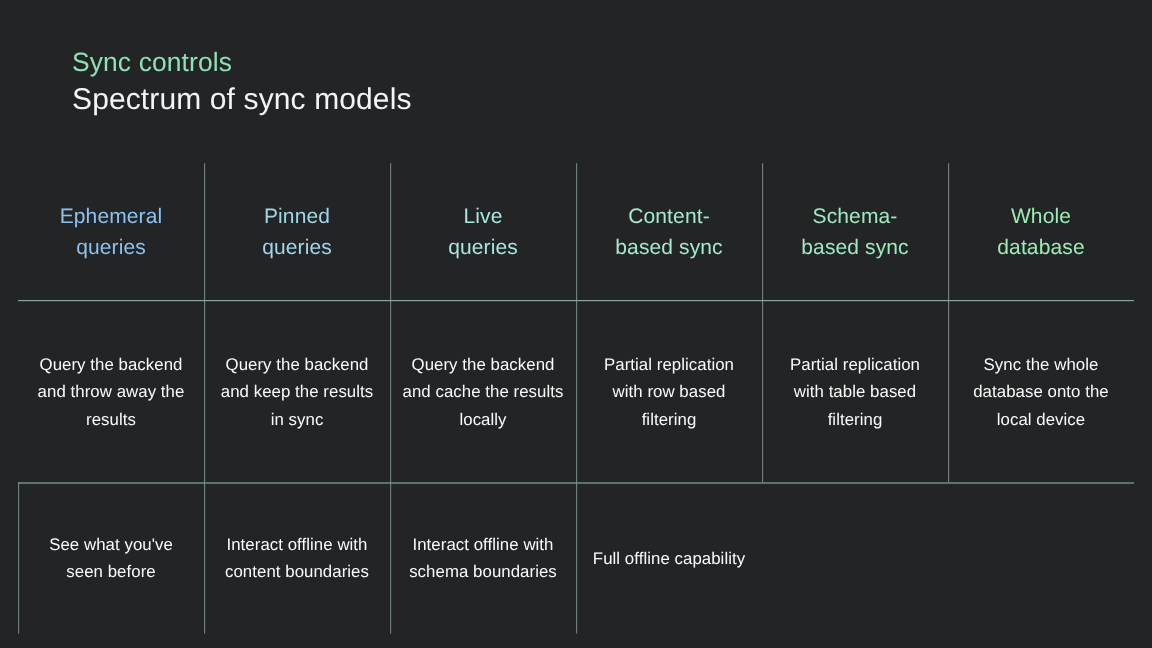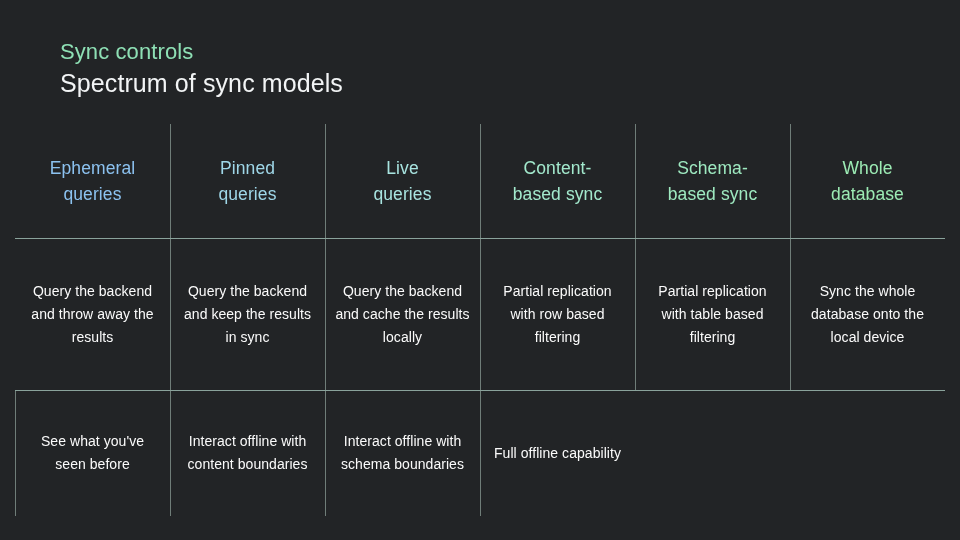--- a/index.html
+++ b/index.html
@@ -38,21 +38,21 @@
     color: #f2f4f5;
     font-weight: 400;
     letter-spacing: 0.1px;
     margin-top: 2px;
   }
 
   
   .matrix {
     position: absolute;
     left: 15px;
-    top: 124px;
+    top: 136px;
     width: 930px;
     height: 392px;
     display: grid;
     grid-template-columns: repeat(6, 1fr);
     grid-template-rows: 114px 152px 126px;
   }
 
   .cell {
     position: relative;
     display: flex;

